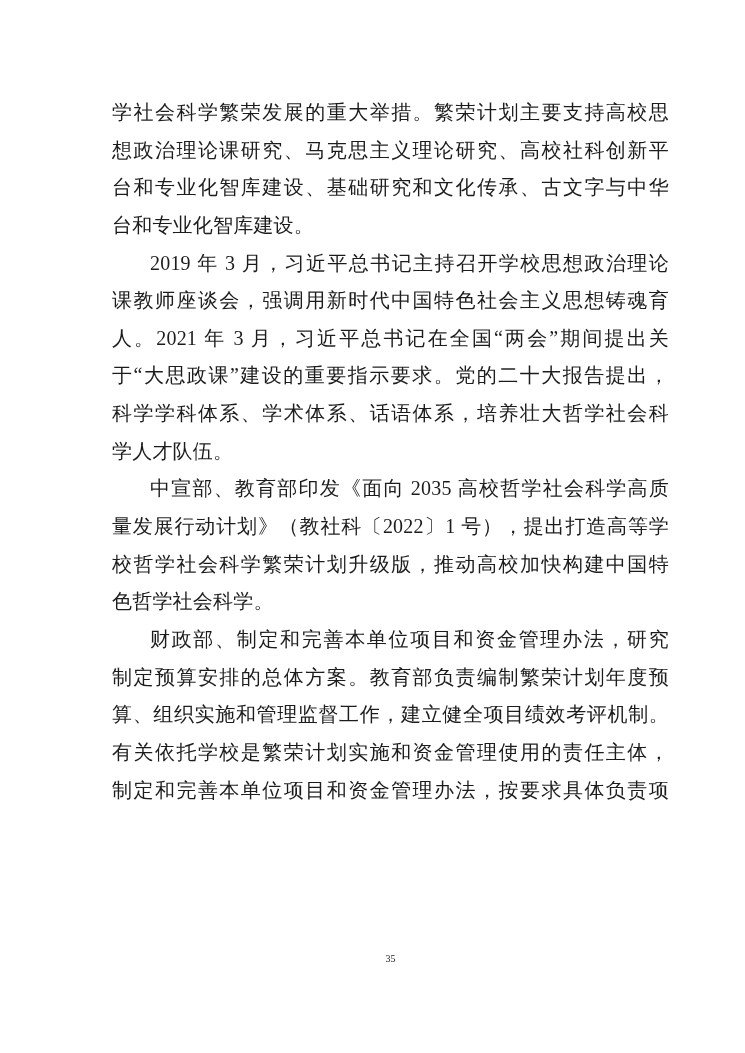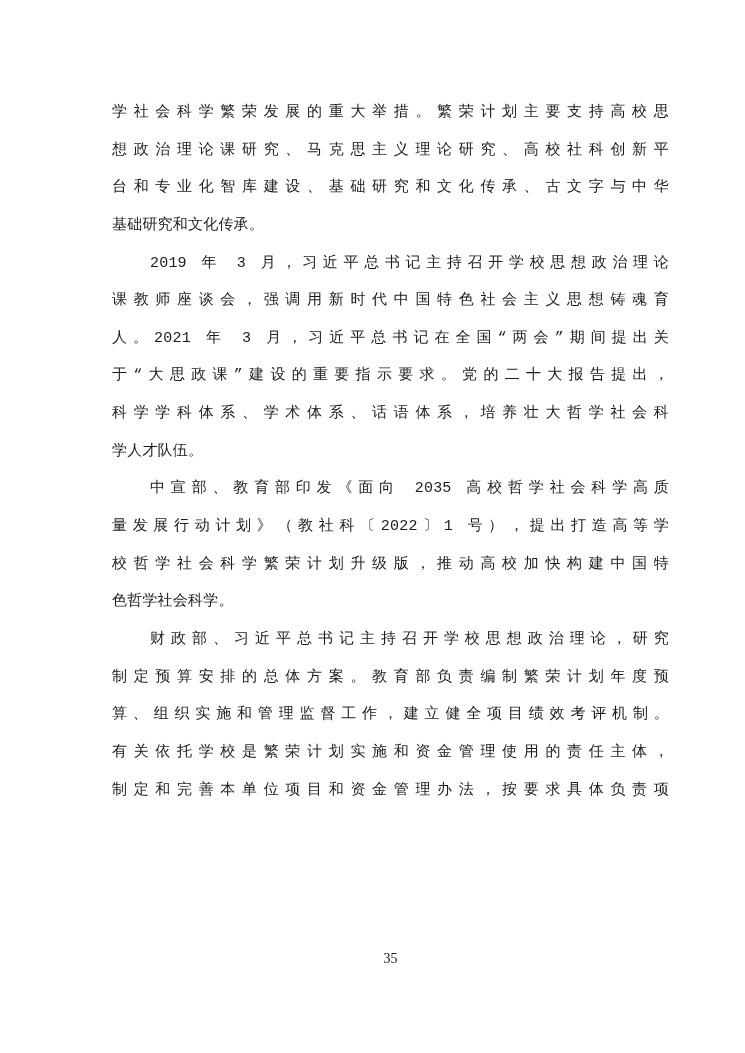--- a/index.html
+++ b/index.html
@@ -18,70 +18,69 @@
   }
   .content {
     position: absolute;
     left: 112px;
     top: 94px;
     width: 557px;
   }
   .ln {
     height: 37.65px;
     line-height: 37.65px;
-    font-size: 15px;
+    font-size: 20px;
     letter-spacing: 0.2px;
     white-space: nowrap;
     text-align: left;
-    font-family: Liberation Mono, monospace;
   }
   
   .j {
     white-space: normal;
     text-align: justify;
     text-align-last: justify;
     text-justify: inter-character;
     word-break: break-all;
     overflow: hidden;
   }
   
   .ind {
     text-indent: 38px;
   }
   .footer {
     position: absolute;
     left: 112px;
     top: 949px;
     width: 557px;
     text-align: center;
-    font-size: 14px;
+    font-size: 10px;
     line-height: 20px;
     color: #1c1c1c;
   }
 </style>
 </head>
 <body>
 
 <div class="page">
   <div class="content">
     <div class="ln j">学社会科学繁荣发展的重大举措。繁荣计划主要支持高校思</div>
     <div class="ln j">想政治理论课研究、马克思主义理论研究、高校社科创新平</div>
     <div class="ln j">台和专业化智库建设、基础研究和文化传承、古文字与中华</div>
-    <div class="ln">基础研究和文化传承。</div>
+    <div class="ln">台和专业化智库建设。</div>
     <div class="ln ind j">2019 年 3 月，习近平总书记主持召开学校思想政治理论</div>
     <div class="ln j">课教师座谈会，强调用新时代中国特色社会主义思想铸魂育</div>
     <div class="ln j">人。2021 年 3 月，习近平总书记在全国“两会”期间提出关</div>
     <div class="ln j">于“大思政课”建设的重要指示要求。党的二十大报告提出，</div>
     <div class="ln j">科学学科体系、学术体系、话语体系，培养壮大哲学社会科</div>
     <div class="ln">学人才队伍。</div>
     <div class="ln ind j">中宣部、教育部印发《面向 2035 高校哲学社会科学高质</div>
     <div class="ln j">量发展行动计划》（教社科〔2022〕1 号），提出打造高等学</div>
     <div class="ln j">校哲学社会科学繁荣计划升级版，推动高校加快构建中国特</div>
     <div class="ln">色哲学社会科学。</div>
-    <div class="ln ind j">财政部、习近平总书记主持召开学校思想政治理论，研究</div>
+    <div class="ln ind j">财政部、制定和完善本单位项目和资金管理办法，研究</div>
     <div class="ln j">制定预算安排的总体方案。教育部负责编制繁荣计划年度预</div>
     <div class="ln j">算、组织实施和管理监督工作，建立健全项目绩效考评机制。</div>
     <div class="ln j">有关依托学校是繁荣计划实施和资金管理使用的责任主体，</div>
     <div class="ln j">制定和完善本单位项目和资金管理办法，按要求具体负责项</div>
   </div>
 
   <div class="footer">
     <span>35</span>
   </div>
 </div>

